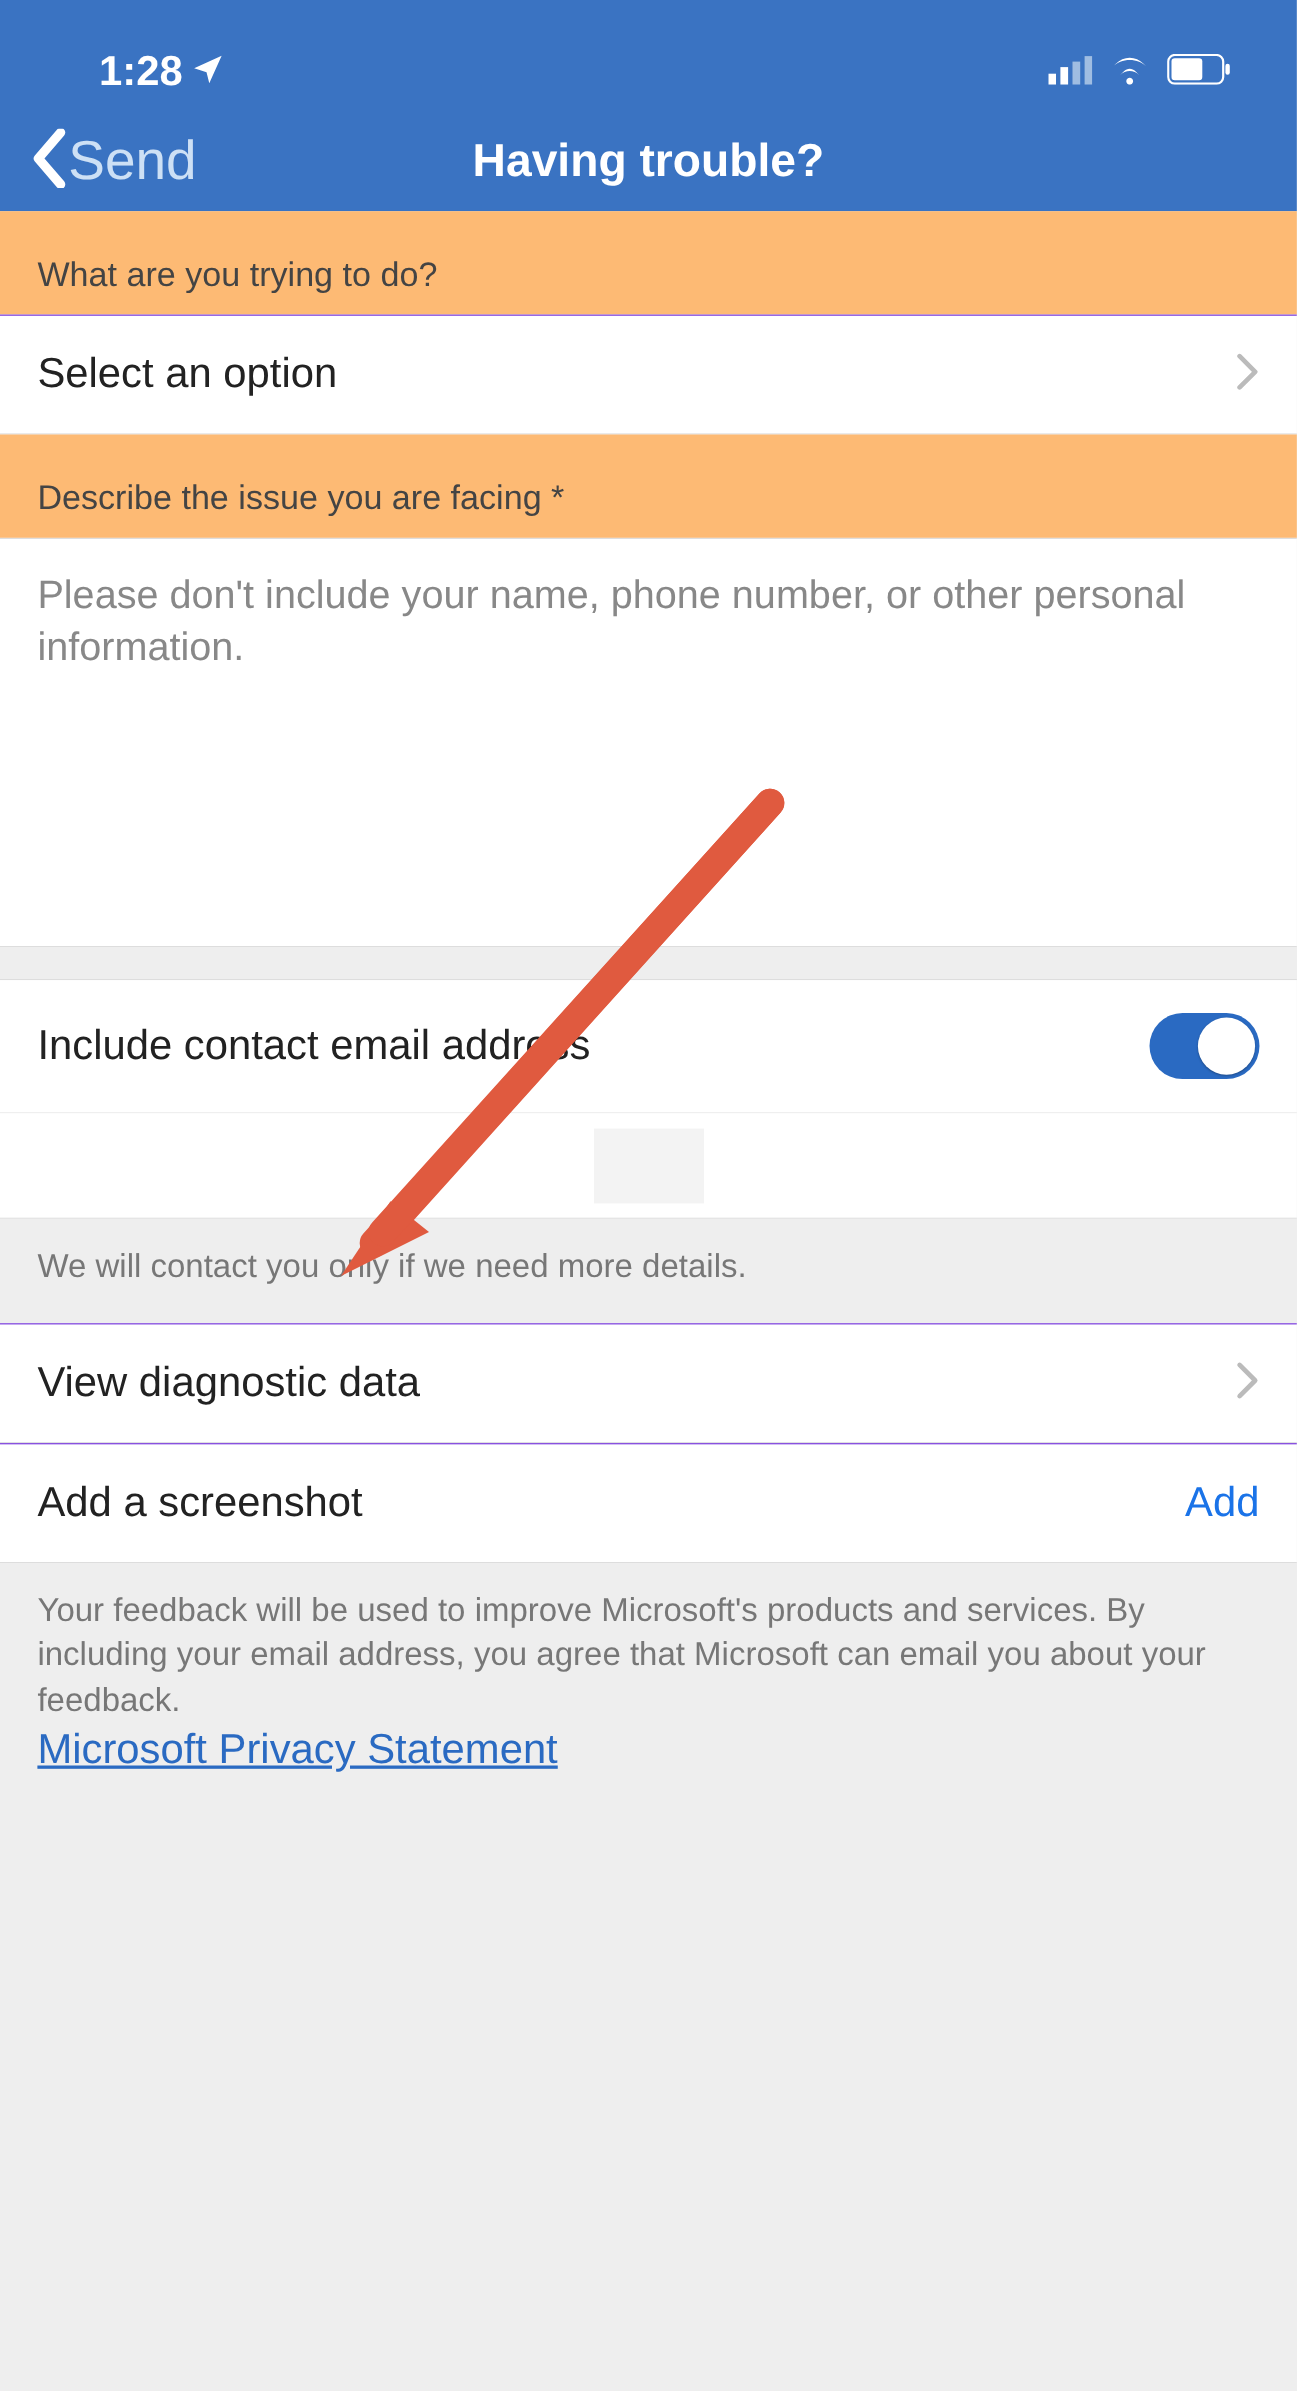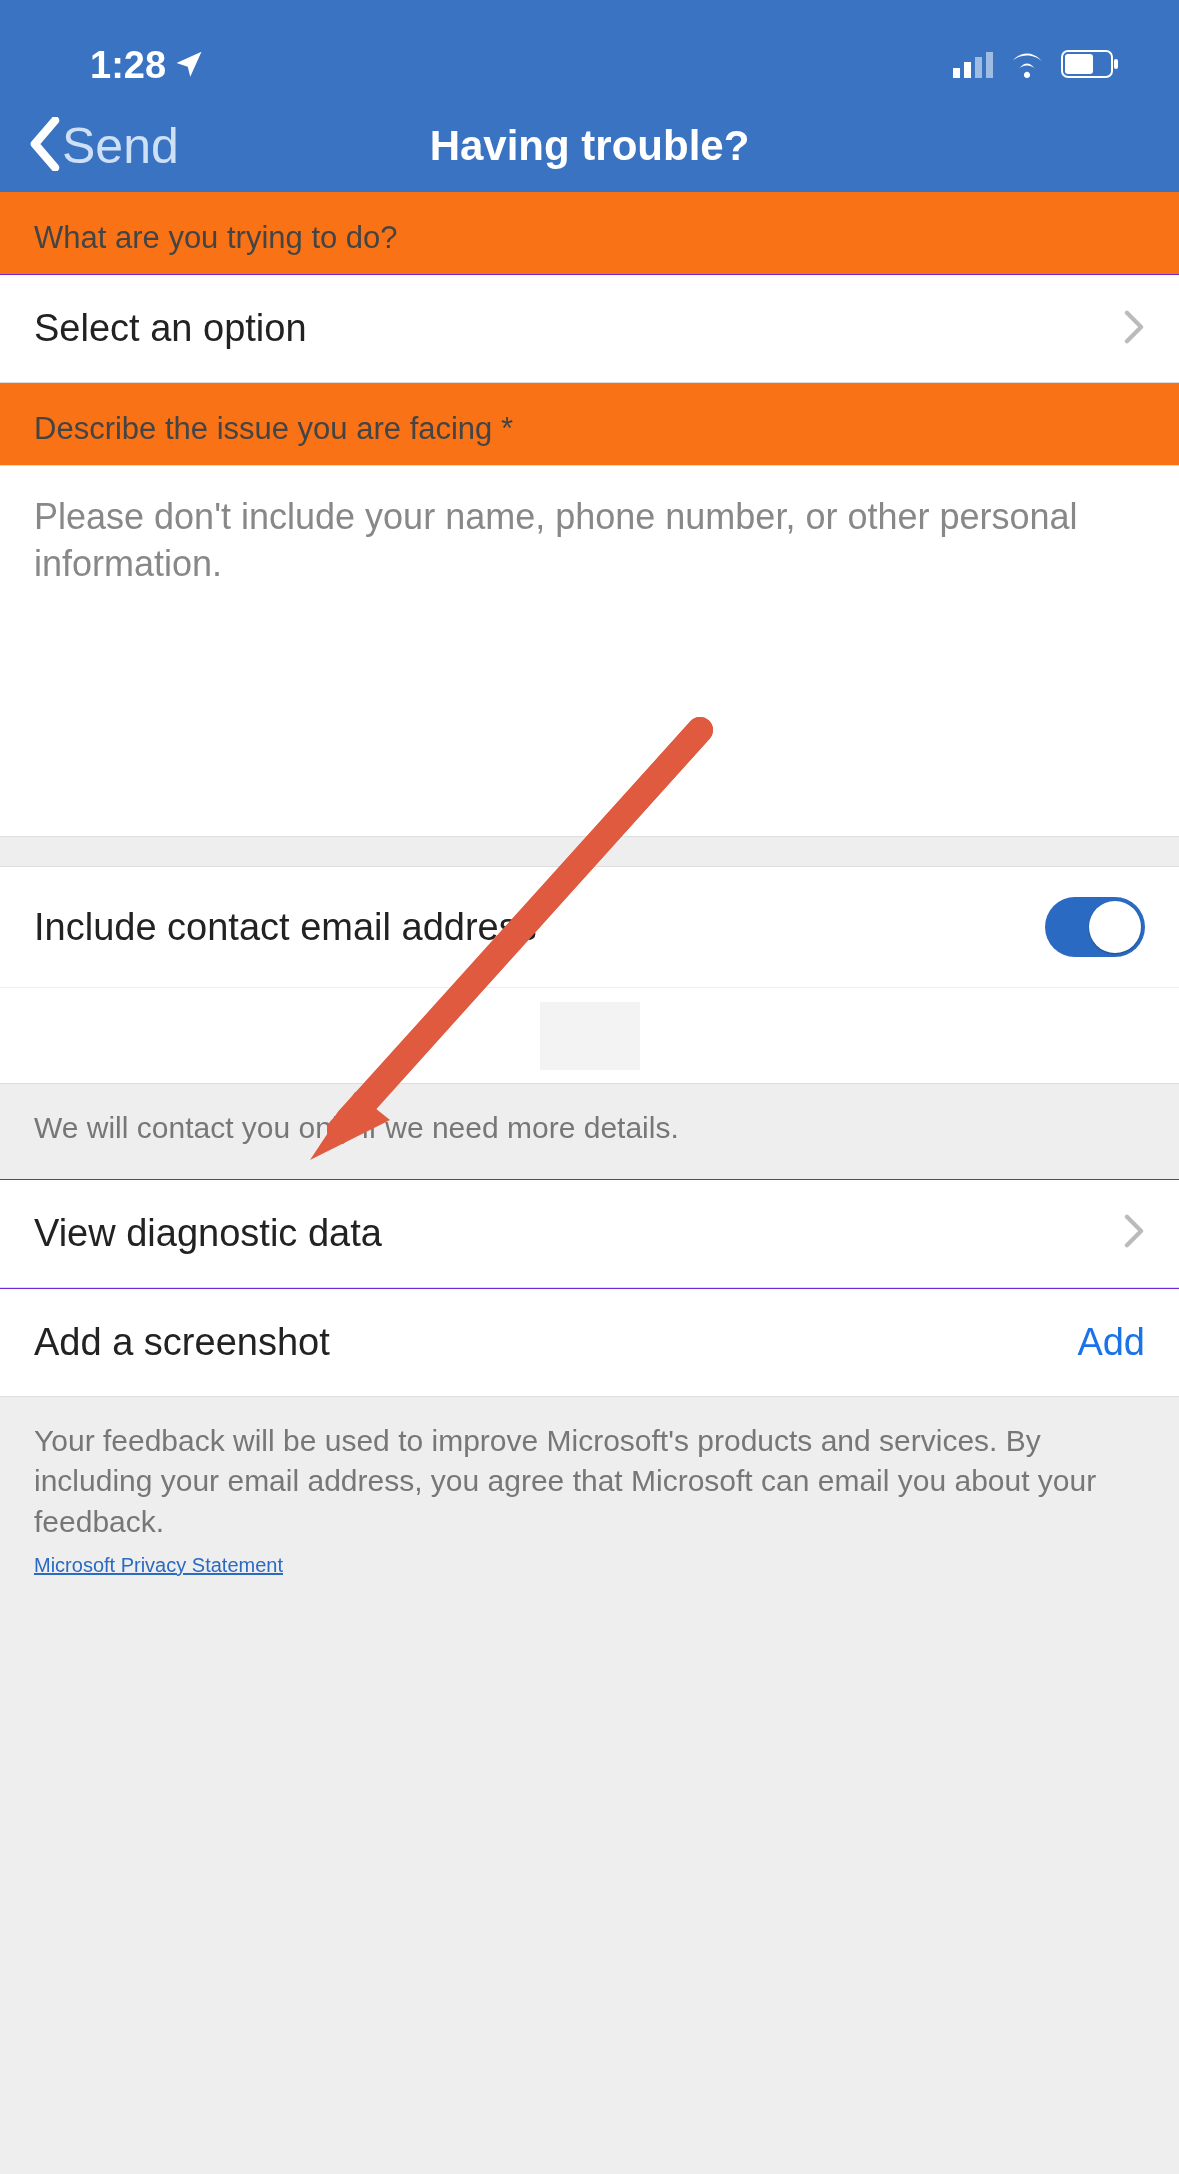--- a/index.html
+++ b/index.html
@@ -6,37 +6,37 @@
   html, body { width: 1179px; height: 2174px; font-family: -apple-system, "Helvetica Neue", Arial, sans-serif; background: #f0f0f0; overflow: hidden; }
   .screen { width: 1179px; height: 2174px; background: #eeeeee; position: relative; }
   .header { background: #3a73c2; color: #fff; height: 192px; width: 100%; }
   .status-bar { display: flex; align-items: center; justify-content: space-between; padding: 30px 60px 0 90px; height: 100px; font-size: 38px; font-weight: 600; }
   .status-left { display: flex; align-items: center; gap: 8px; }
   .status-right { display: flex; align-items: center; gap: 14px; }
   .nav-bar { display: flex; align-items: center; justify-content: flex-start; padding: 0 36px 20px 28px; height: 112px; }
   .nav-title { font-size: 42px; font-weight: 700; position: absolute; left:0; right:0; text-align:center; pointer-events:none;}
   .nav-send { font-size: 50px; color: #cde0f5; }
   .chevron-left svg { width: 34px; height: 54px; }
-  .section-label { padding: 28px 34px 18px; font-size: 31px; color: #444; background: #f97316; }
+  .section-label { padding: 40px 34px 18px; font-size: 31px; color: #444; background: #fdba74; }
   .row { background: #fff; padding: 32px 34px; display: flex; align-items: center; justify-content: space-between; border-top: 1px solid #6d28d9; border-bottom: 1px solid #ddd; }
   .row-text { font-size: 38px; color: #222; }
   .chev-right { color: #bbb; }
   .chev-right svg { width: 22px; height: 34px; }
   .textarea-box { background: #fff; border-top: 1px solid #ddd; border-bottom: 1px solid #ddd; padding: 28px 34px; height: 372px; }
   .textarea-box .placeholder { font-size: 36px; color: #888; line-height: 1.3; }
   .spacer { height: 30px; background: #eeeeee; border-bottom: 1px solid #ddd;}
   .toggle-row { background:#fff; padding: 30px 34px; display:flex; align-items:center; justify-content:space-between; border-bottom: 1px solid #eee;}
   .toggle-row .row-text { font-size: 38px; }
   .switch { width: 100px; height: 60px; background: #2a6ac2; border-radius: 60px; position: relative; }
   .switch .knob { position:absolute; right:4px; top:4px; width:52px; height:52px; background:#fff; border-radius:50%; box-shadow:0 1px 2px rgba(0,0,0,.3);}
   .email-row { background:#fff; padding: 24px 34px; height: 96px; display:flex; align-items:center; justify-content:center; border-bottom:1px solid #ddd;}
   .email-blur { width: 100px; height: 68px; background: #f3f3f3; }
   .footer-note { padding: 24px 34px 30px; font-size: 30px; color: #777; background:#eeeeee; line-height:1.35;}
   .footer-note.last { padding-bottom: 10px; }
-  .privacy-link { color: #2a6ac2; text-decoration: underline; font-size: 20px; }
+  .privacy-link { color: #2a6ac2; text-decoration: underline; font-size: 38px; }
   .add-link { color: #1a73e8; font-size: 38px; }
   .arrow-overlay { position: absolute; pointer-events:none; }
   
   .loc-icon { display:inline-block; }
 </style>
 </head>
 <body>
 
 <div class="screen">
 

